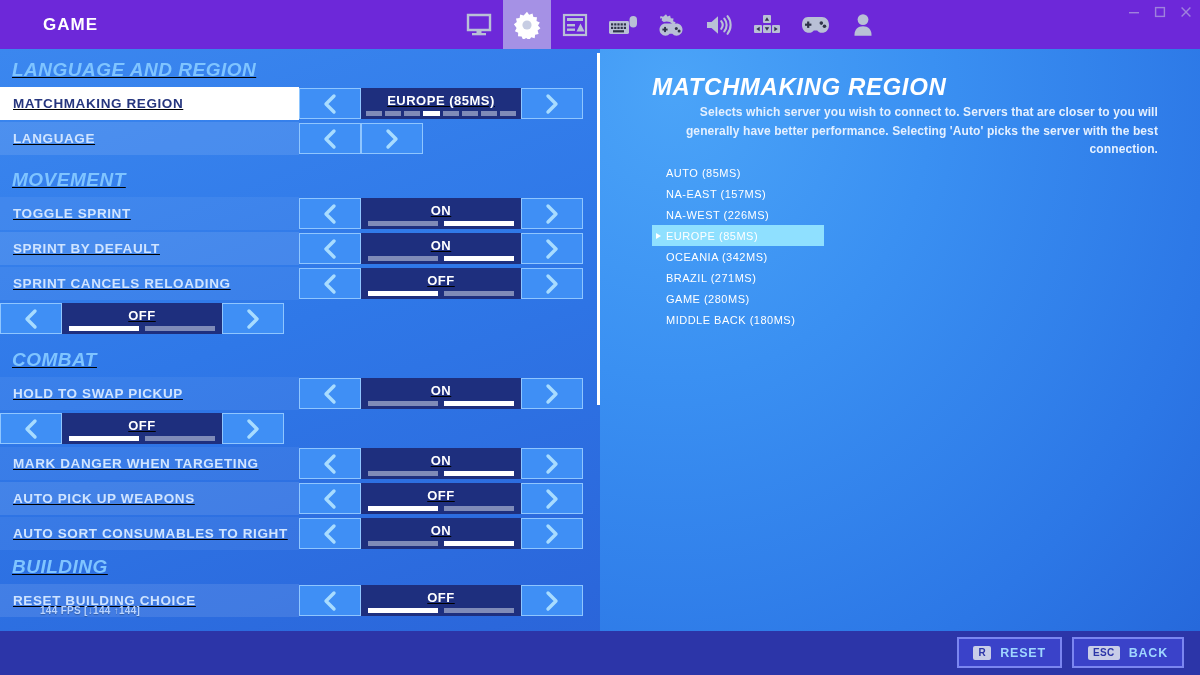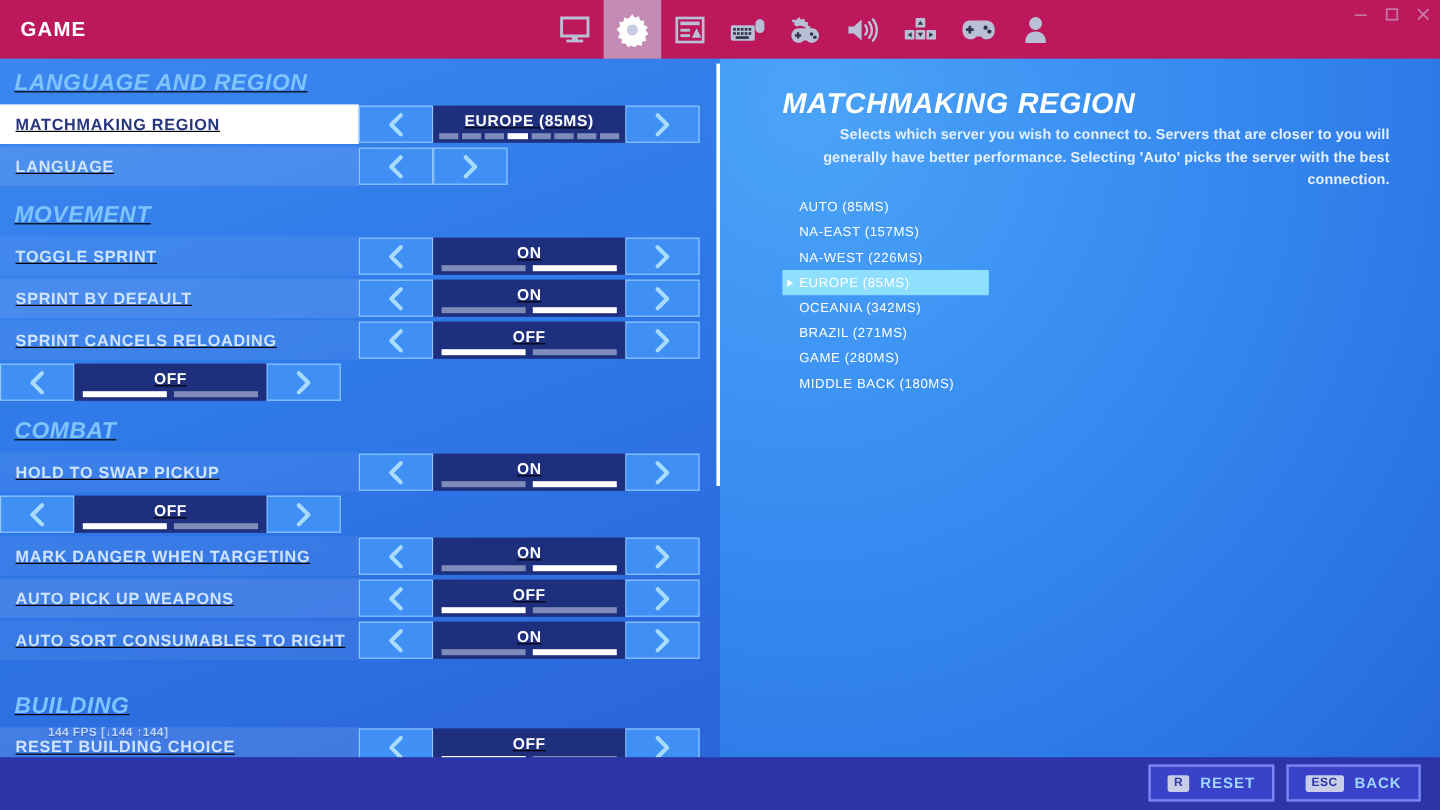--- a/index.html
+++ b/index.html
@@ -8,21 +8,21 @@
   body {
     font-family:"Liberation Sans", sans-serif;
     background:#2f7ee8;
     -webkit-font-smoothing:antialiased;
   }
   .screen { position:relative; width:1200px; height:675px; overflow:hidden; }
 
   
   .titlebar {
     position:absolute; top:0; left:0; width:1200px; height:49px;
-    background:#be185d; display:flex; align-items:center;
+    background:#6d28d9; display:flex; align-items:center;padding-left:26px;
   }
   .title-text {
     font-size:17px; font-weight:bold; color:#ffffff;
     letter-spacing:1px; margin-left:17px; font-style:normal;
   }
   .tabs { position:absolute; left:455px; top:0; height:49px; display:flex; align-items:stretch; }
   .tab {
     width:48px; height:49px; display:flex; align-items:center; justify-content:center;
     cursor:pointer;
   }
@@ -590,21 +590,21 @@
               </div>
             </div>
             <div class="arrow-btn">
               <span>
                 <svg width="28" height="28" viewBox="0 0 28 28">
                   <path class="ch" d="M10 6 L18 14 L10 22"></path>
                 </svg>
               </span>
             </div>
           </div>
-          <div class="section-title" style="margin-top: 28px; margin-bottom: 6px;">BUILDING</div>
+          <div class="section-title" style="margin-top: 6px; margin-bottom: 6px;">BUILDING</div>
           <div class="opt-row alt">
             <div class="label-box">
               <span class="label-text">RESET BUILDING CHOICE</span>
             </div>
             <div class="arrow-btn">
               <span>
                 <svg width="28" height="28" viewBox="0 0 28 28">
                   <path class="ch" d="M18 6 L10 14 L18 22"></path>
                 </svg>
               </span>

